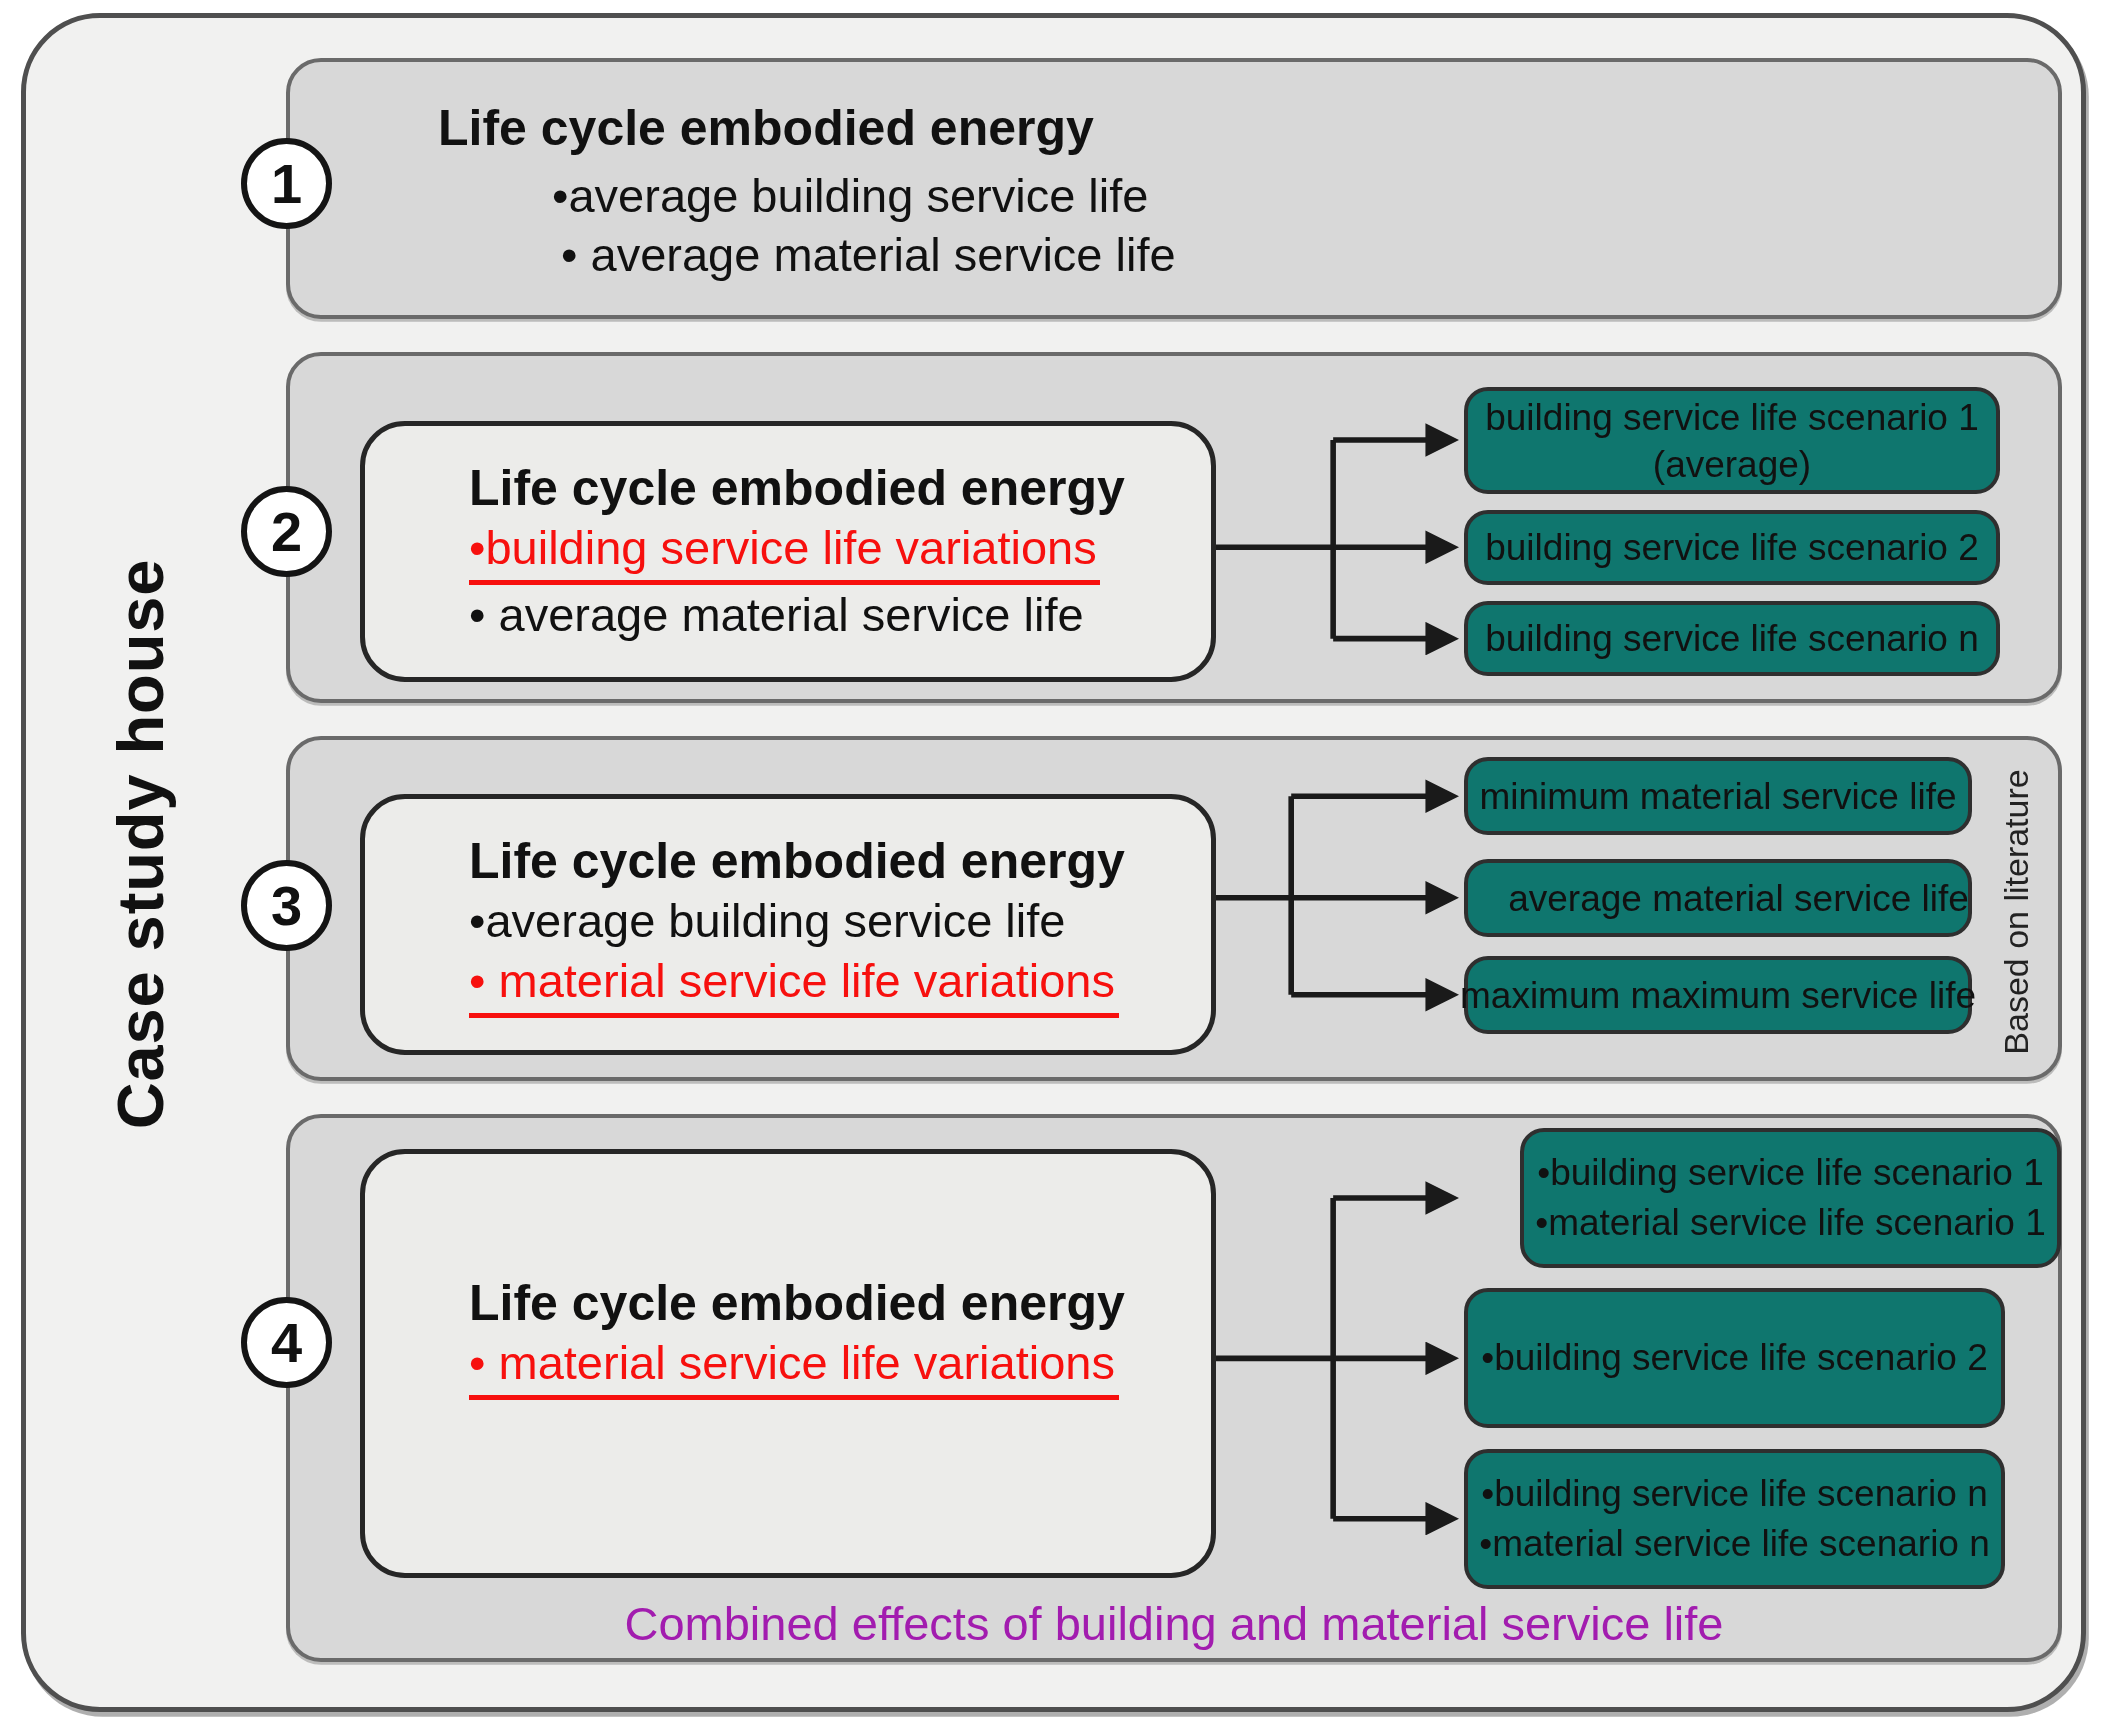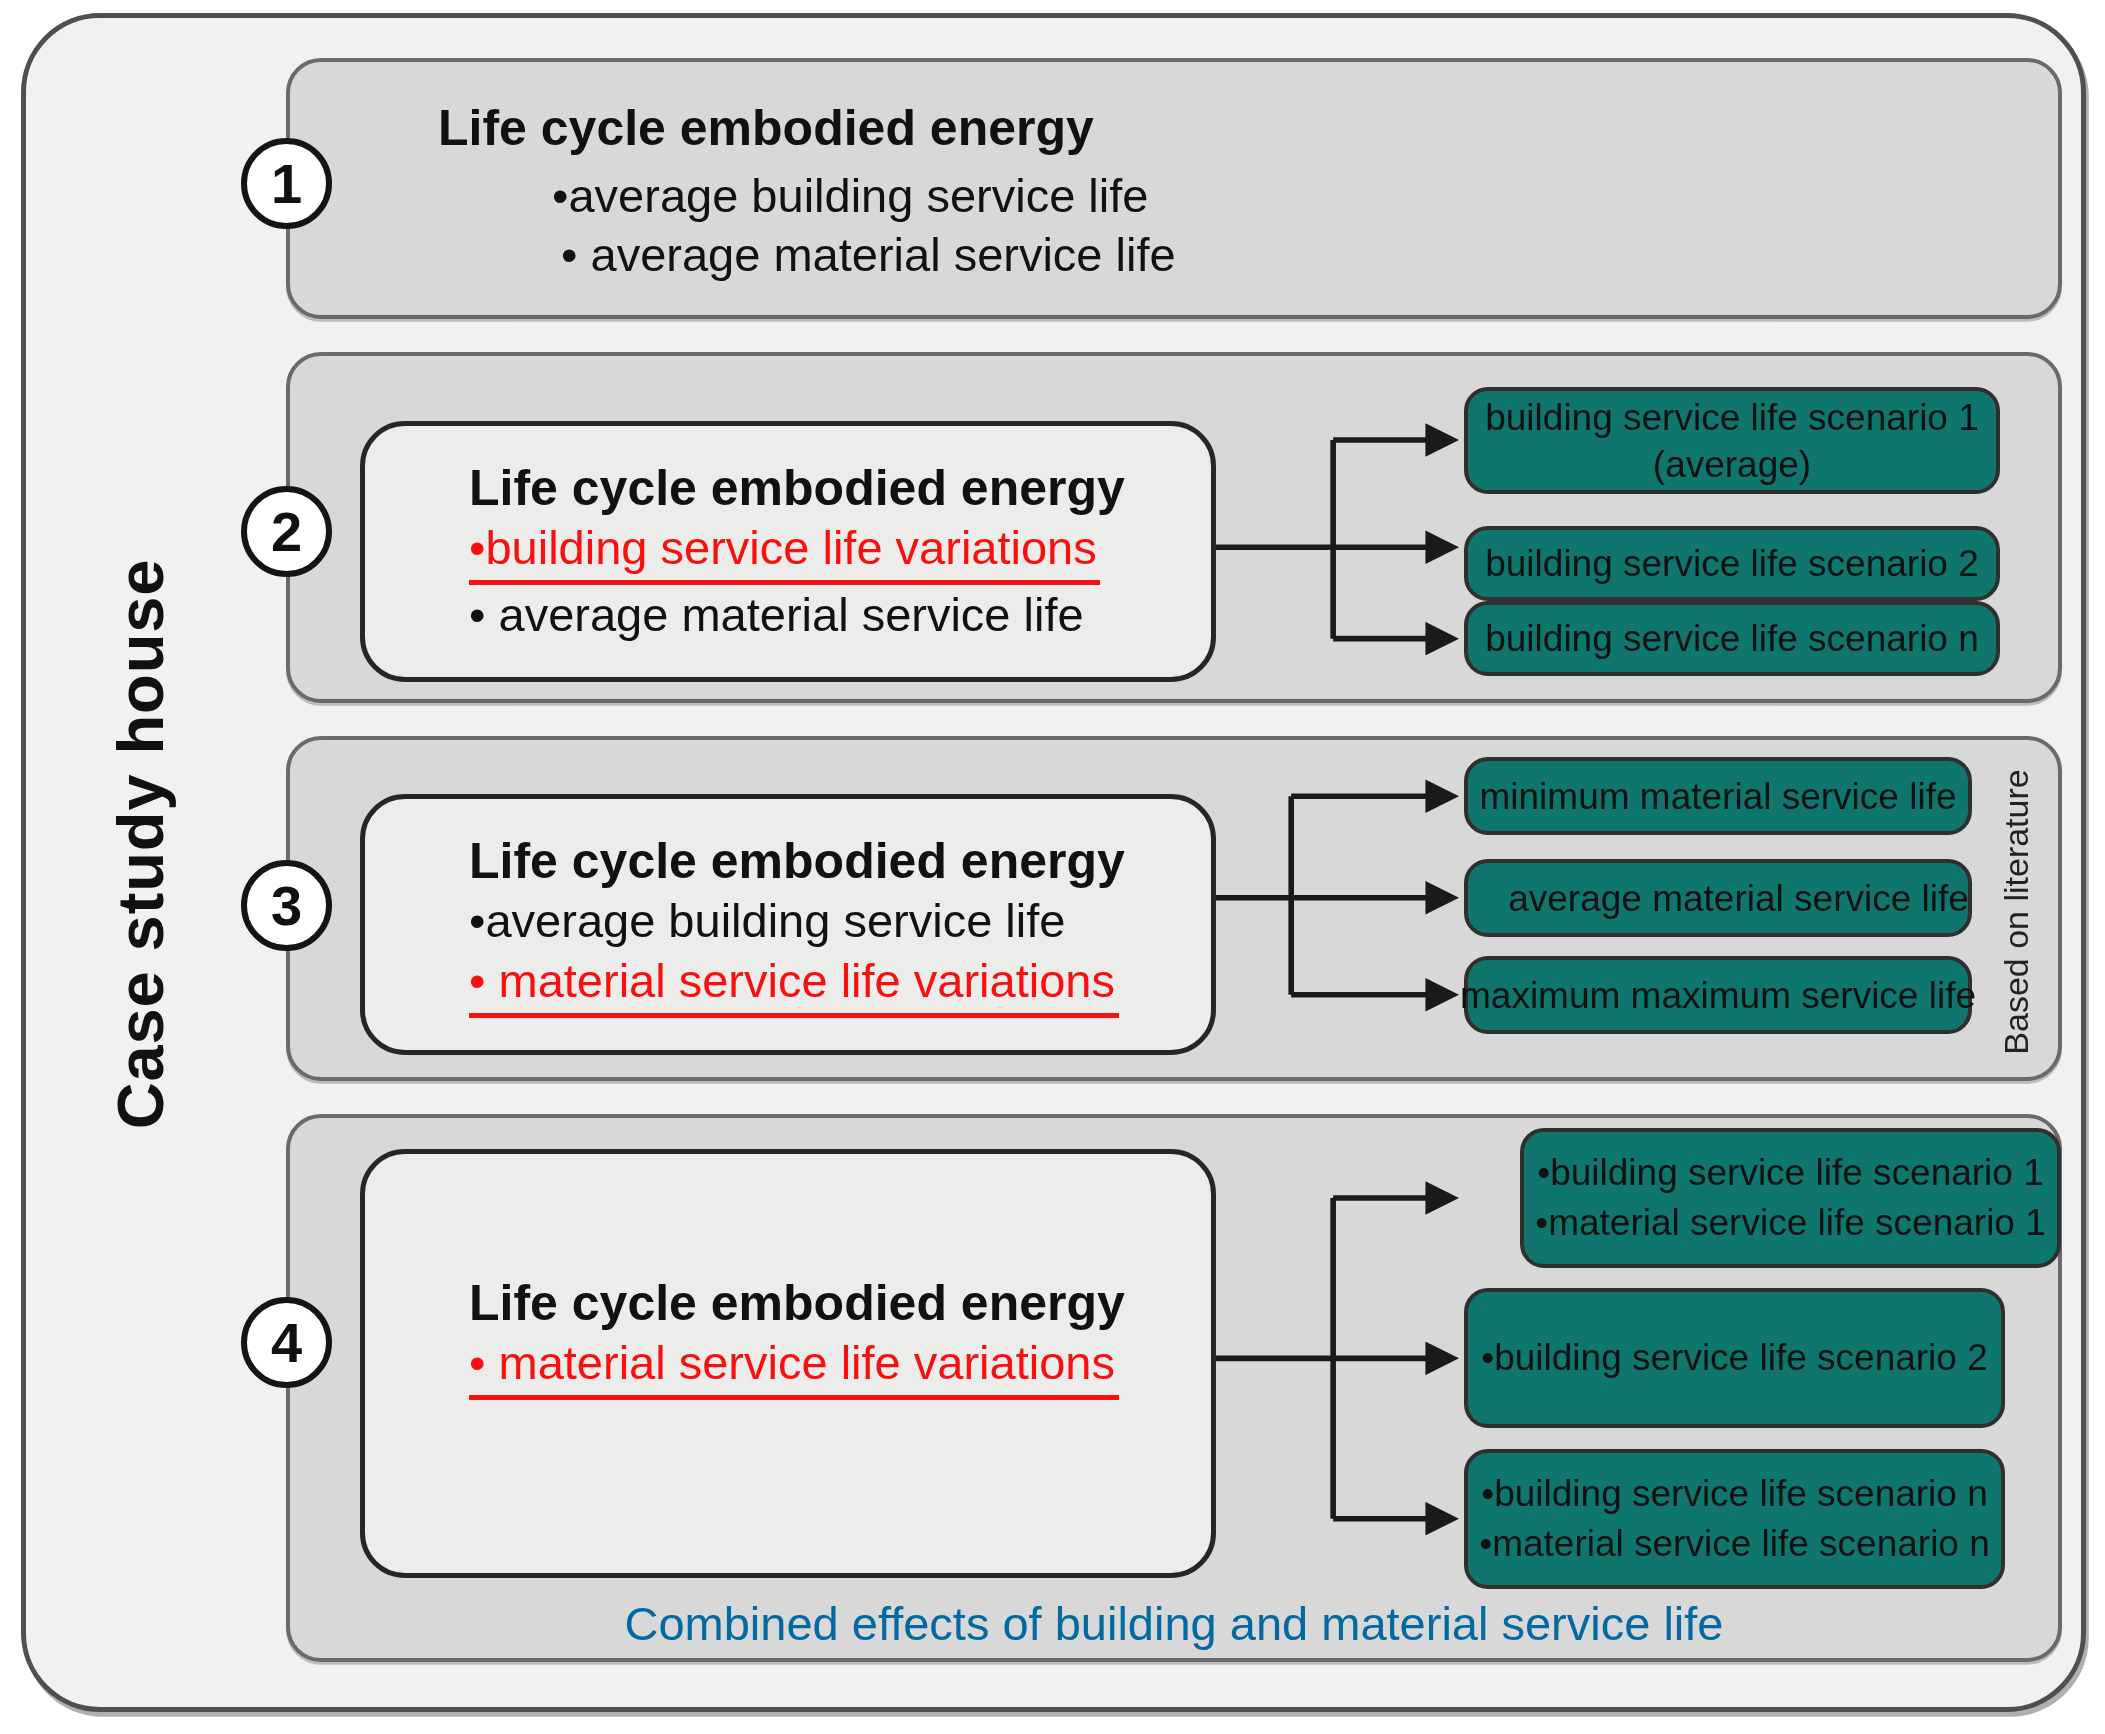--- a/index.html
+++ b/index.html
@@ -57,38 +57,38 @@
     padding-bottom:8px; display:inline-block; line-height:48px; padding-right:3.7px;
   }
 
   .wbox {
     position:absolute; background:#0f766e; border:4.7px solid #2f2f2f;
     border-radius:24px; box-sizing:border-box; z-index:3;
     display:flex; flex-direction:column; align-items:center; justify-content:center;
     font-size:37px; line-height:47px; color:#111; text-align:center; white-space:nowrap;
   }
   .w2a { left:1464px; top:387px;  width:536px; height:107px; }
-  .w2b { left:1464px; top:526px;  width:536px; height:75px; }
+  .w2b { left:1464px; top:510px;  width:536px; height:75px; }
   .w2c { left:1464px; top:601px;  width:536px; height:75px; }
   .w3a { left:1464px; top:757px;  width:508px; height:78px; }
   .w3b { left:1464px; top:859px;  width:508px; height:78px;padding-left:41px; }
   .w3c { left:1464px; top:956px; width:508px; height:78px; }
   .w4a { left:1520px; top:1128px; width:541px; height:140px; line-height:50px; }
   .w4b { left:1464px; top:1288px; width:541px; height:140px; line-height:50px; }
   .w4c { left:1464px; top:1449px; width:541px; height:140px; line-height:50px; }
 
   .side-note {
     position:absolute; left:2016px; top:912px;
     transform:translate(-50%,-50%) rotate(-90deg);
     font-size:34px; color:#222; white-space:nowrap;
   }
 
   .caption {
     position:absolute; left:286px; top:1596px; width:1776px;
-    text-align:center; font-size:47px; color:#0369a1;
+    text-align:center; font-size:47px; color:#a21caf;
   }
 
   svg.connectors { position:absolute; left:0; top:0; z-index:1; }
 </style>
 </head>
 <body>
 
 <div class="canvas">
 
   <div class="outer"></div>

